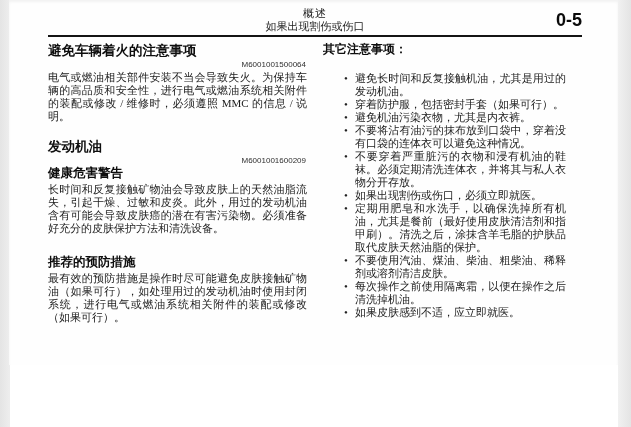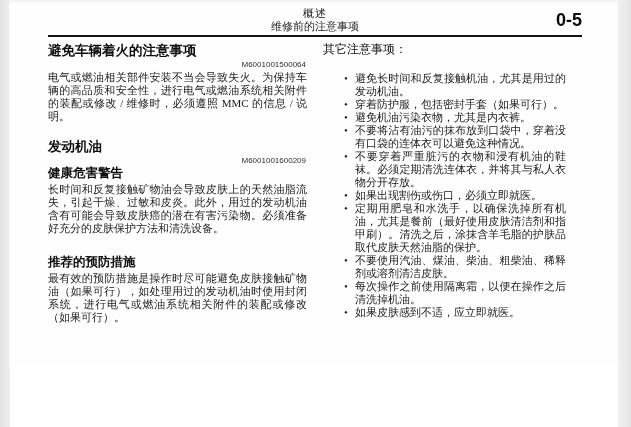--- a/index.html
+++ b/index.html
@@ -68,21 +68,21 @@
   }
   .body-text {
     font-size:11px; line-height:13px;
     text-align:justify; text-justify:inter-character;
     margin:0;
   }
 
   
   .h-right {
     font-family:"Liberation Sans","DejaVu Sans",sans-serif;
-    font-weight:normal; font-size:12px; line-height:14px;
+    font-weight:bold; font-size:12px; line-height:14px;
     margin:0 0 1px 0; color:#0e0e0e;
   }
   ul.bullets { list-style:none; margin:16px; padding:0; }
   ul.bullets li {
     position:relative;
     padding-left:16px;
     font-size:11px; line-height:13px;
     text-align:justify; text-justify:inter-character;
   }
   ul.bullets li::before {
@@ -93,21 +93,21 @@
 </style>
 </head>
 <body>
 
 <div class="page">
   <div class="edge-right"></div>
   <div class="content">
 
     <div class="header">
       <div class="chapter">概述</div>
-      <div class="section">维修前的注意事项</div>
+      <div class="section">如果出现割伤或伤口</div>
       <div class="page-num">0-5</div>
     </div>
 
     <div class="columns">
 
       <div class="col">
         <div class="h-main">避免车辆着火的注意事项</div>
         <div class="code">M6001001500064</div>
         <p class="body-text">电气或燃油相关部件安装不当会导致失火。为保持车辆的高品质和安全性，进行电气或燃油系统相关附件的装配或修改 / 维修时，必须遵照 MMC 的信息 / 说明。</p>
 

